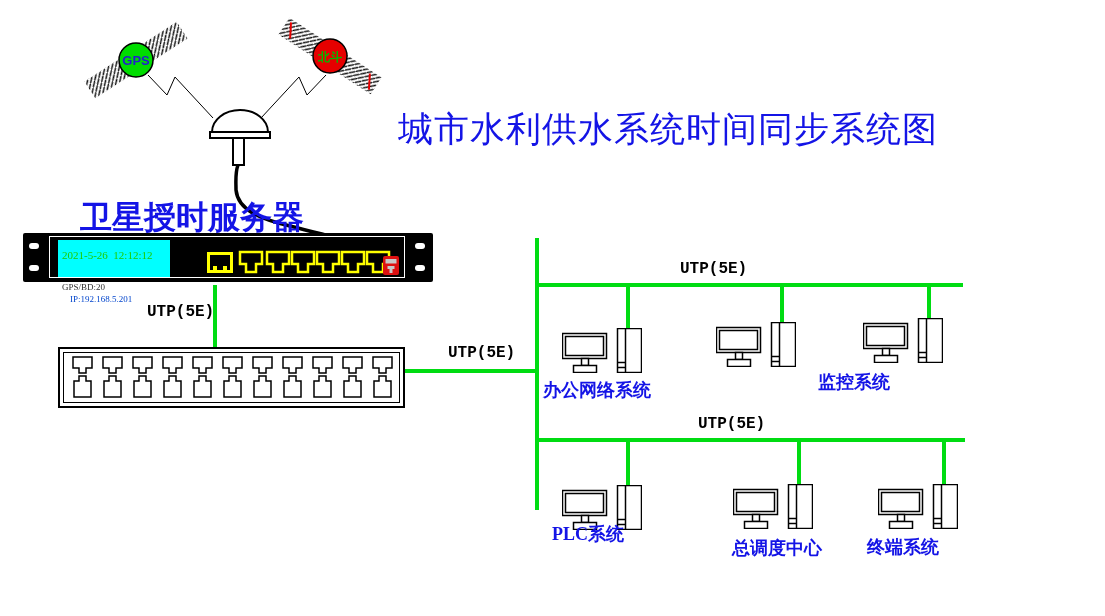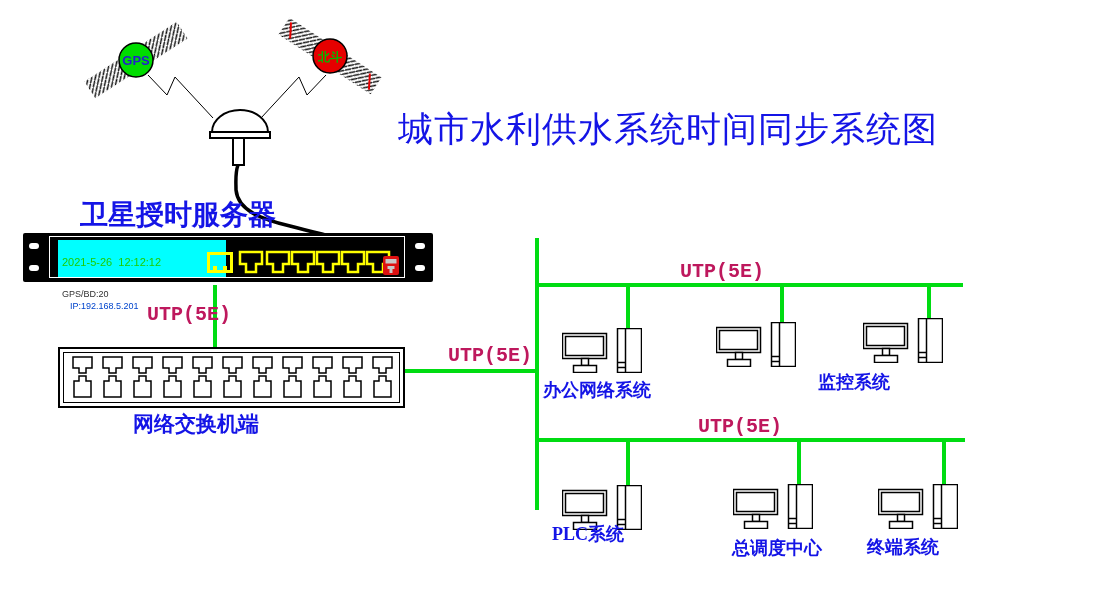--- a/index.html
+++ b/index.html
@@ -1,31 +1,31 @@
 <!DOCTYPE html>
 <html><head>
 <meta charset="utf-8">
 <style>
   html,body{margin:0;padding:0;background:#fff;}
   .canvas{position:relative;width:1105px;height:616px;background:#fff;overflow:hidden;
           font-family:"Liberation Serif",serif;}
   .abs{position:absolute;}
   .title{left:398px;top:106px;font-size:35px;font-weight:normal;color:#1414E6;letter-spacing:1px;white-space:nowrap;}
   .dev-label{font-weight:bold;color:#1414E6;white-space:nowrap;}
-  .server-label{left:80px;top:196px;font-size:28px;}
+  .server-label{left:80px;top:196px;font-size:32px;}
   .switch-label{left:106px;top:410px;width:180px;font-size:21px;text-align:center;}
   .node-label{font-size:18px;}
-  .utp{font-family:"Liberation Mono",monospace;font-weight:bold;font-size:20px;color:#be185d;white-space:nowrap;}
+  .utp{font-family:"Liberation Mono",monospace;font-weight:bold;font-size:16px;color:#000000;white-space:nowrap;}
   .gline{background:#00DC12;}
   
   .rack{left:23px;top:233px;width:410px;height:49px;background:#000;border-radius:2px;}
   .rack-frame{position:absolute;left:26px;top:3px;width:354px;height:40px;border:1px solid #fff;}
   .ear-hole{position:absolute;width:10px;height:6px;background:#fff;border-radius:3px;}
-  .lcd{position:absolute;left:35px;top:7px;width:168px;height:37px;background:#00FFFF;
-       font-family:Liberation Sans, sans-serif;padding:16px 0 0 4px;box-sizing:border-box;}
+  .lcd{position:absolute;left:35px;top:7px;width:112px;height:37px;background:#00FFFF;
+       font-family:Liberation Serif, serif;padding:9px 0 0 4px;box-sizing:border-box;}
   .lcd div{white-space:pre;line-height:12px;}
   .lcd .l1{font-size:11px;color:#1FCC00;}
   .lcd .l2{font-size:9px;color:#303030;margin-top:20px;}
   .lcd .l3{font-size:9px;color:#0044CC;margin-left:8px;}
   
   .switch{left:58px;top:347px;width:343px;height:57px;background:#fff;border:2px solid #000;}
   .node-icon{position:absolute;width:80px;height:45px;}
 </style>
 </head>
 <body>
@@ -137,21 +137,20 @@
       <use href="#spp" x="103"></use>
       <use href="#spp" x="133"></use>
       <use href="#spp" x="163"></use>
       <use href="#spp" x="193"></use>
       <use href="#spp" x="223"></use>
       <use href="#spp" x="253"></use>
       <use href="#spp" x="283"></use>
       <use href="#spp" x="313"></use>
     </svg>
   </div>
-  <div class="abs dev-label switch-label">网络交换机端</div>
 
   <div class="abs gline" style="left:626px;top:287px;width:4px;height:43px"></div>
   <div class="abs gline" style="left:780px;top:287px;width:4px;height:37px"></div>
   <div class="abs gline" style="left:927px;top:287px;width:4px;height:33px"></div>
   <div class="abs gline" style="left:626px;top:442px;width:4px;height:45px"></div>
   <div class="abs gline" style="left:797px;top:442px;width:4px;height:44px"></div>
   <div class="abs gline" style="left:942px;top:442px;width:4px;height:44px"></div>
 
   <svg class="node-icon" style="left:562px;top:328px" viewBox="0 0 80 45">
       <use href="#pc"></use>

